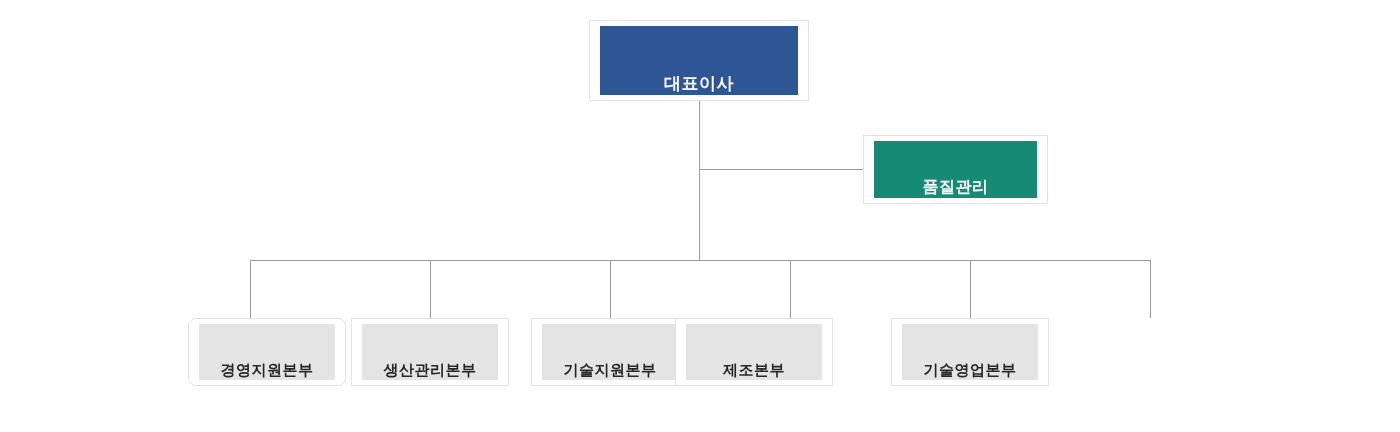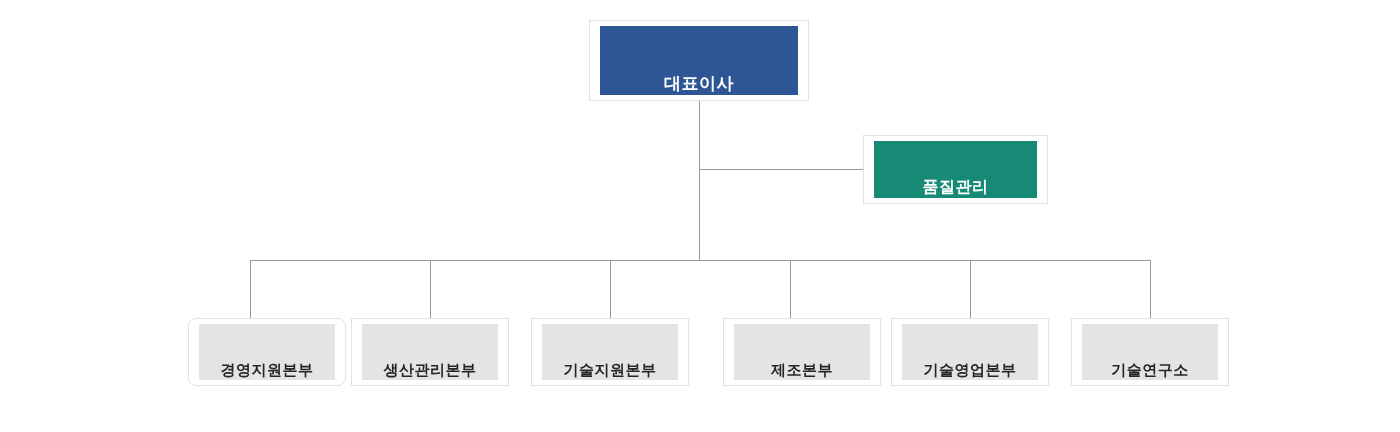--- a/index.html
+++ b/index.html
@@ -54,21 +54,21 @@
   }
   .node.child { top: 318px; width: 158px; height: 68px; }
   .node.child .fill {
     background: var(--division-box, #e4e4e4);
     color: var(--division-text, #262626);
     font-size: 15px;
   }
   .child-1 { left: 188px; border-radius: 8px; }
   .child-2 { left: 351px; }
   .child-3 { left: 531px; }
-  .child-4 { left: 723px; }
+  .child-4 { left: 675px; }
   .child-5 { left: 891px; }
   .child-6 { left: 1071px; }
   .drop { top: 260px; height: 58px; }
   .drop-1 { left: 250px; }
   .drop-2 { left: 430px; }
   .drop-3 { left: 610px; }
   .drop-4 { left: 790px; }
   .drop-5 { left: 970px; }
   .drop-6 { left: 1150px; }
 </style>
@@ -117,19 +117,14 @@
   <div class="node child child-4">
     <div class="fill">
       <span>제조본부</span>
     </div>
   </div>
   <div class="node child child-5">
     <div class="fill">
       <span>기술영업본부</span>
     </div>
   </div>
-  <div class="node child child-6">
-    <div class="fill">
-      <span>기술연구소</span>
-    </div>
-  </div>
 
 </div>
 
 </body></html>

